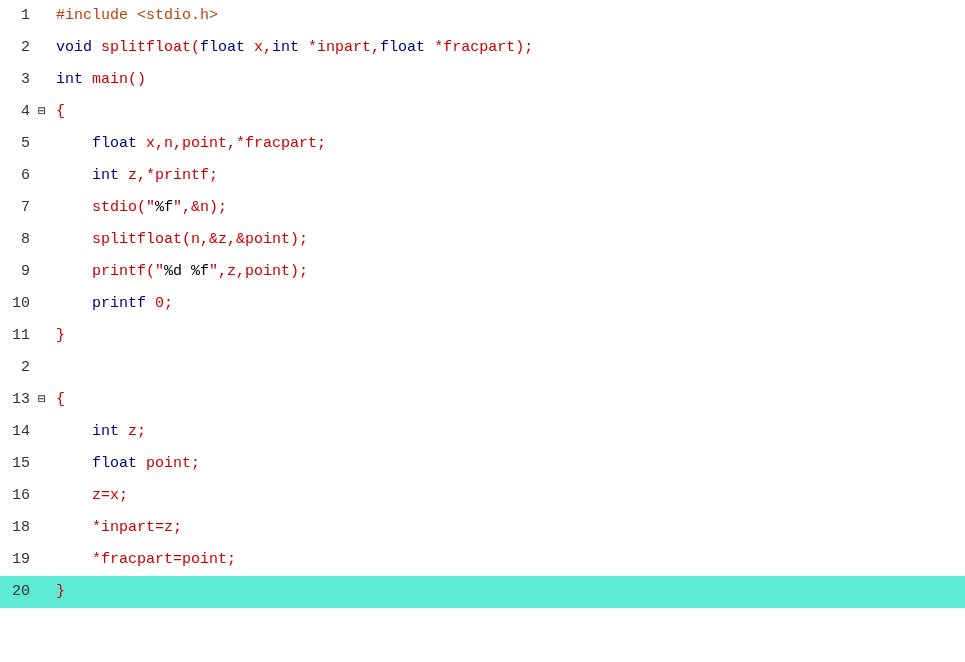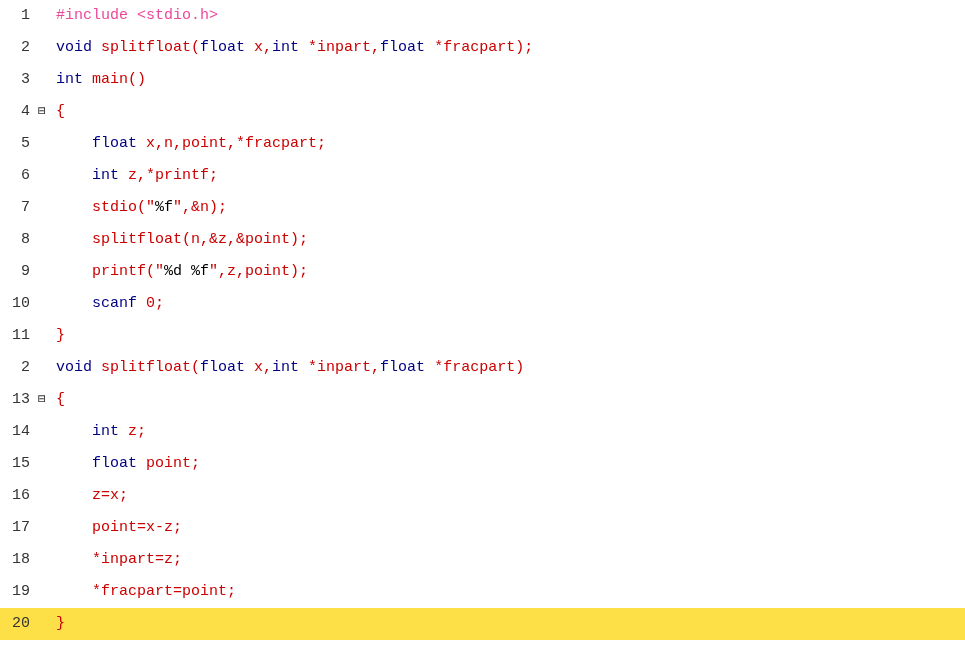--- a/index.html
+++ b/index.html
@@ -56,21 +56,21 @@
       flex: 1;
       padding-left: 2px;
       white-space: pre;
       color: #cc0000;
       font-size: 15px;
     }
 
     .kw { color: #000080; font-weight: normal; }       
     .red { color: #cc0000; }                          
     .black { color: #000000; }
-    .include-line { color: #ec4899; }
+    .include-line { color: #c2410c; }
   </style>
 </head>
 <body>
 
 <div class="code-container">
 <div class="code-line">
       <span class="line-number">1</span>
       <span class="line-marker"> </span>
       <span class="line-content"><span class="include-line">#include &lt;stdio.h&gt;</span></span>
     </div>
@@ -110,31 +110,30 @@
       <span class="line-content"><span class="red">    splitfloat(n,&amp;z,&amp;point);</span></span>
     </div>
     <div class="code-line">
       <span class="line-number">9</span>
       <span class="line-marker"> </span>
       <span class="line-content"><span class="red">    printf(</span><span class="red">"</span><span class="black">%d %f</span><span class="red">"</span><span class="red">,z,point);</span></span>
     </div>
     <div class="code-line">
       <span class="line-number">10</span>
       <span class="line-marker"> </span>
-      <span class="line-content"><span class="red">    </span><span class="kw">scanf</span><span class="red"> 0;</span></span>
+      <span class="line-content"><span class="red">    </span><span class="kw">printf</span><span class="red"> 0;</span></span>
     </div>
     <div class="code-line">
       <span class="line-number">11</span>
       <span class="line-marker"> </span>
       <span class="line-content"><span class="red">}</span></span>
     </div>
     <div class="code-line">
       <span class="line-number">2</span>
       <span class="line-marker"> </span>
-      <span class="line-content"><span class="kw">void</span><span class="red"> splitfloat(</span><span class="kw">float</span><span class="red"> x,</span><span class="kw">int</span><span class="red"> *inpart,</span><span class="kw">float</span><span class="red"> *fracpart)</span></span>
     </div>
     <div class="code-line">
       <span class="line-number">13</span>
       <span class="line-marker">⊟</span>
       <span class="line-content"><span class="red">{</span></span>
     </div>
     <div class="code-line">
       <span class="line-number">14</span>
       <span class="line-marker"> </span>
       <span class="line-content"><span class="red">    </span><span class="kw">int</span><span class="red"> z;</span></span>
@@ -143,32 +142,27 @@
       <span class="line-number">15</span>
       <span class="line-marker"> </span>
       <span class="line-content"><span class="red">    </span><span class="kw">float</span><span class="red"> point;</span></span>
     </div>
     <div class="code-line">
       <span class="line-number">16</span>
       <span class="line-marker"> </span>
       <span class="line-content"><span class="red">    z=x;</span></span>
     </div>
     <div class="code-line">
-      <span class="line-number">17</span>
-      <span class="line-marker"> </span>
-      <span class="line-content"><span class="red">    point=x-z;</span></span>
-    </div>
-    <div class="code-line">
       <span class="line-number">18</span>
       <span class="line-marker"> </span>
       <span class="line-content"><span class="red">    *inpart=z;</span></span>
     </div>
     <div class="code-line">
       <span class="line-number">19</span>
       <span class="line-marker"> </span>
       <span class="line-content"><span class="red">    *fracpart=point;</span></span>
     </div>
-    <div class="code-line" style="background: #fde047;">
+    <div class="code-line" style="background: #5eead4;">
       <span class="line-number">20</span>
       <span class="line-marker"> </span>
       <span class="line-content"><span class="red">}</span></span>
     </div>
   </div>
 
 </body></html>

